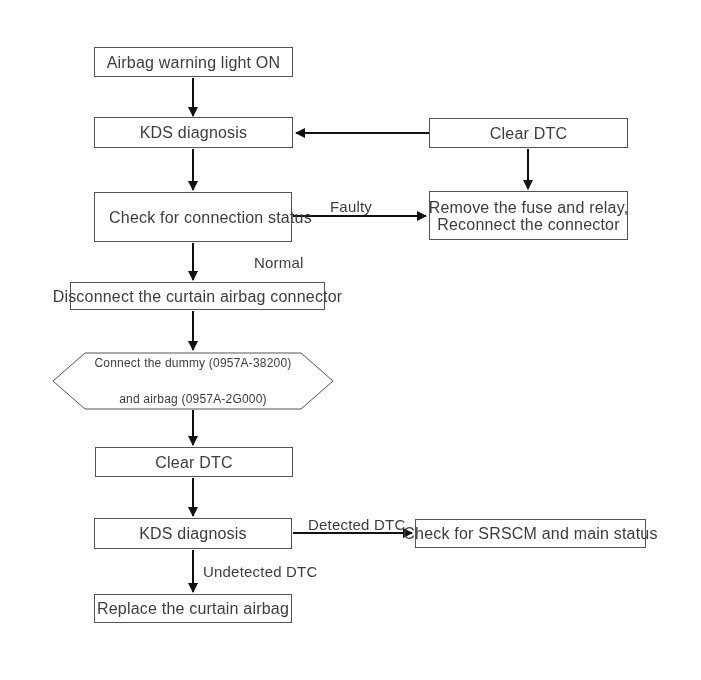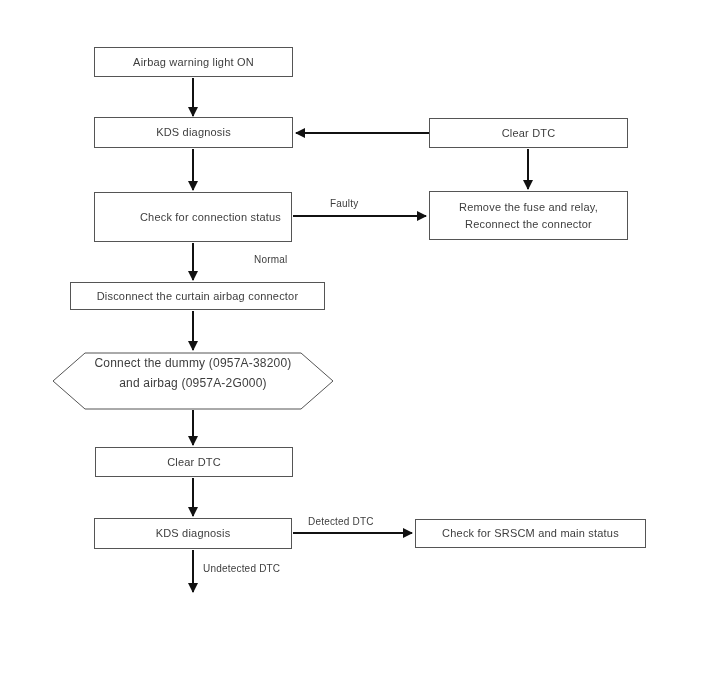--- a/index.html
+++ b/index.html
@@ -20,39 +20,39 @@
   .node {
     position: absolute;
     box-sizing: border-box;
     border: 1px solid #555555;
     background: #ffffff;
     display: flex;
     flex-direction: column;
     align-items: center;
     justify-content: center;
     text-align: center;
-    font-size: 11px;
+    font-size: 16px;
     line-height: 17px;
     letter-spacing: 0.2px;
   }
   .node span { display: block; white-space: nowrap; }
   .hex-label {
     position: absolute;
     display: flex;
     flex-direction: column;
     align-items: center;
-    justify-content: flex-start;
+    justify-content: space-between;
     text-align: center;
     font-size: 12px;
     line-height: 20px;
     letter-spacing: 0.2px;
   }
   .edge-label {
     position: absolute;
-    font-size: 10px;
+    font-size: 15px;
     letter-spacing: 0.2px;
     white-space: nowrap;
     color: #3d3d3d;
   }
 </style>
 </head>
 <body>
 
 <div id="canvas">
 
@@ -114,20 +114,23 @@
   </div>
 
   <div class="node" style="left:94px; top:518px; width:198px; height:31px;">
     <span>KDS diagnosis</span>
   </div>
 
   <div class="node" style="left:415px; top:519px; width:231px; height:29px;">
     <span>Check for SRSCM and main status</span>
   </div>
 
+  <div class="node" style="left:94px; top:594px; width:198px; height:29px;">
+    <span>Replace the curtain airbag</span>
+  </div>
 
   <div class="edge-label" style="left:330px; top:198px;">Faulty</div>
 
   <div class="edge-label" style="left:209px; top:254px;padding-left:45px;">Normal</div>
 
   <div class="edge-label" style="left:308px; top:516px;">Detected DTC</div>
 
   <div class="edge-label" style="left:203px; top:563px;">Undetected DTC</div>
 
 </div>

